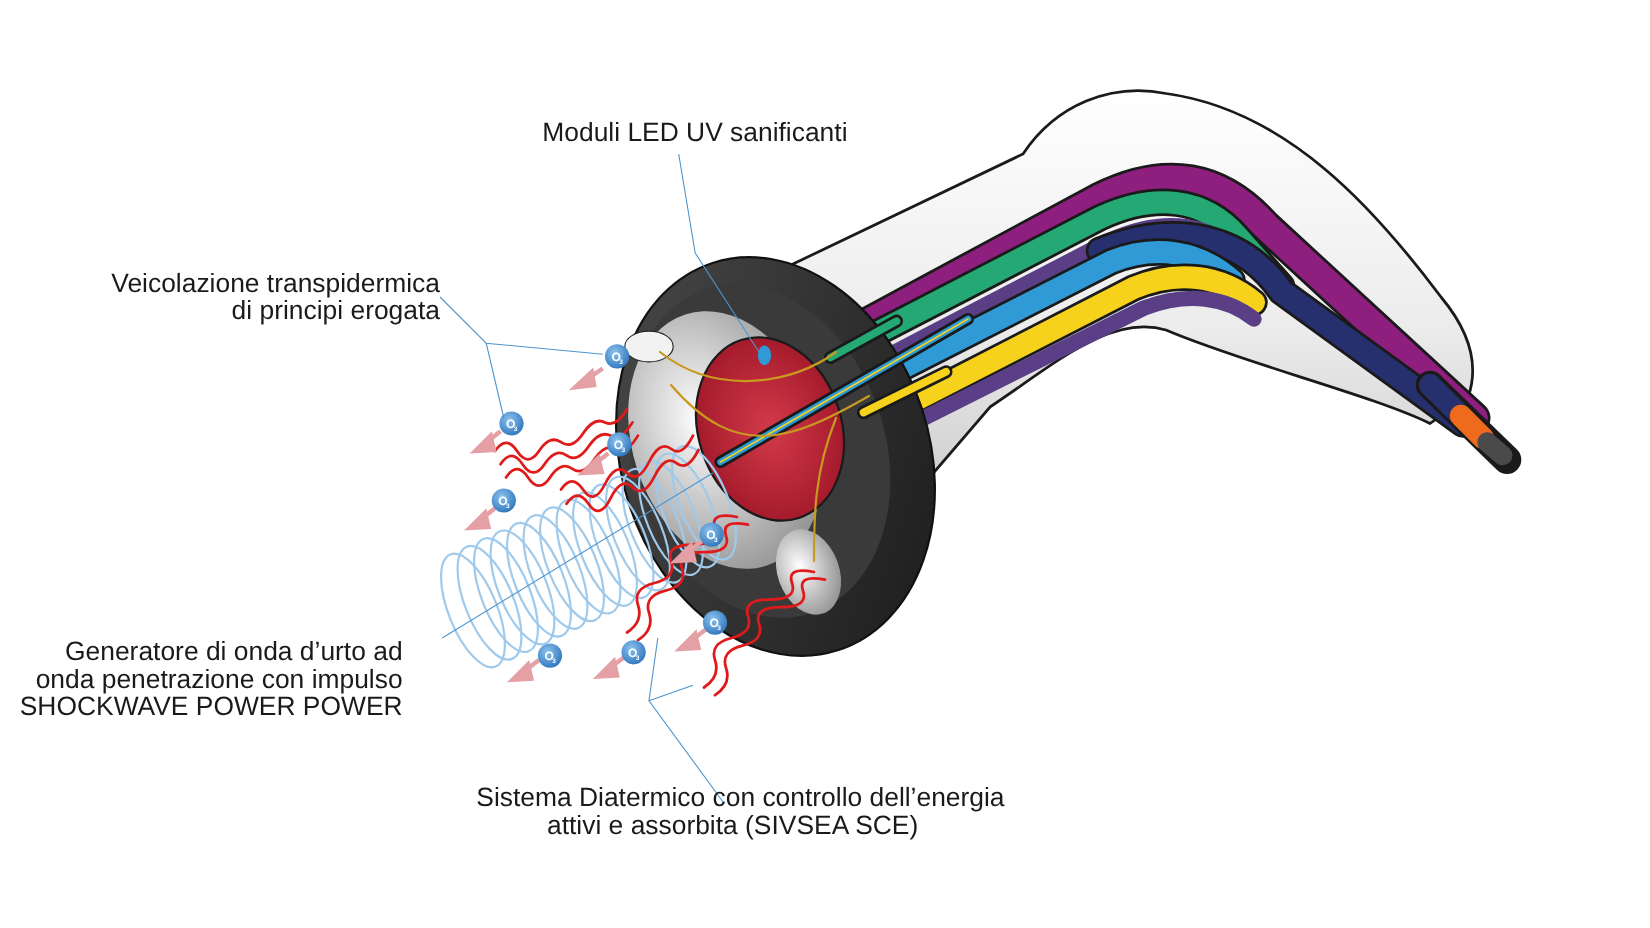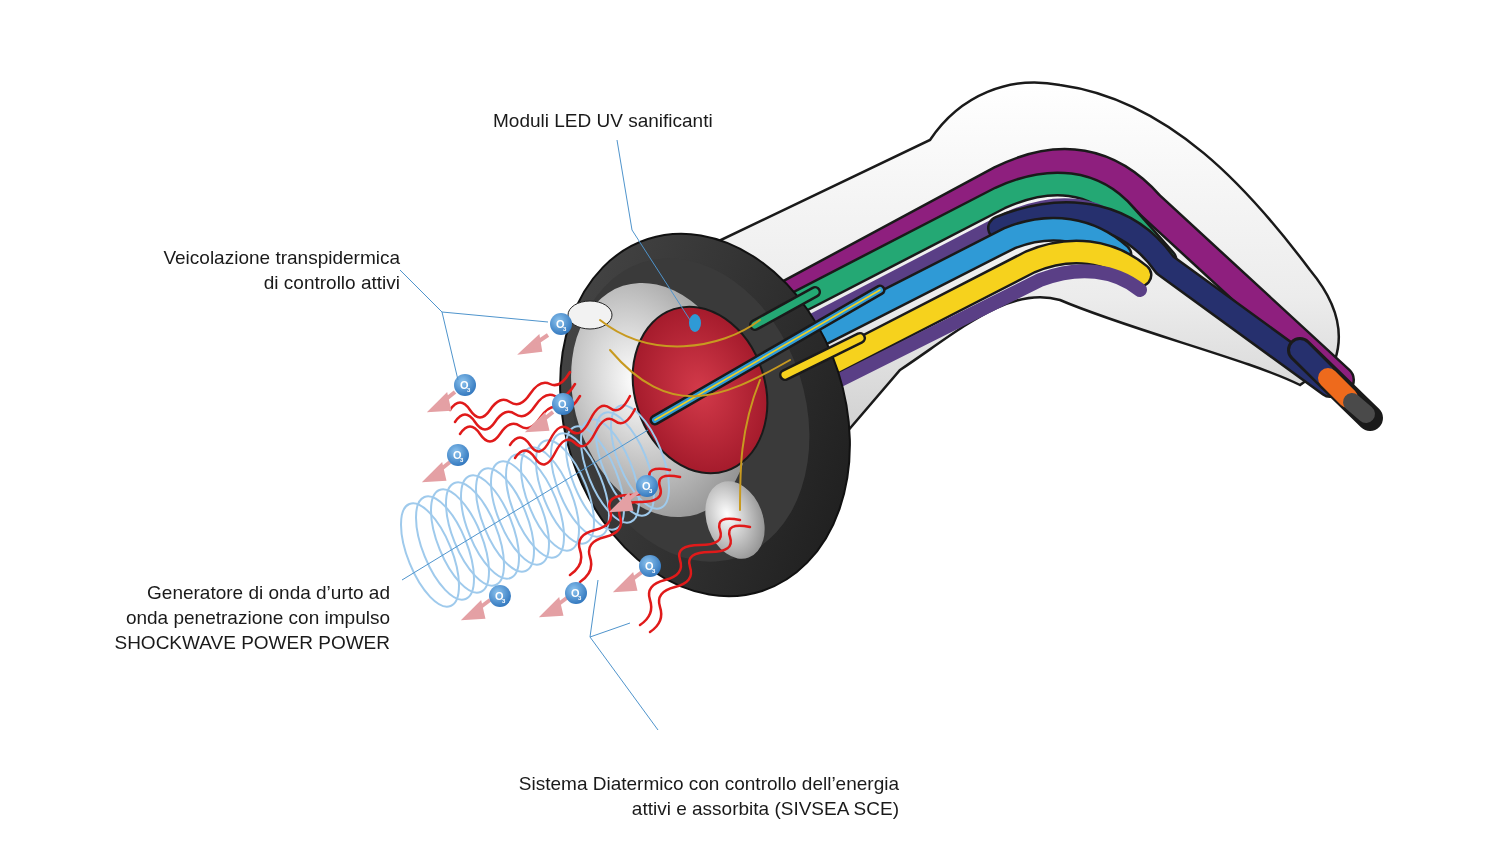--- a/index.html
+++ b/index.html
@@ -1,23 +1,23 @@
 <!DOCTYPE html>
 <html><head>
 <meta charset="utf-8">
 <style>
   html,body{margin:0;padding:0;background:#ffffff;}
   body{width:1500px;height:844px;position:relative;overflow:hidden;font-family:"Liberation Sans",sans-serif;}
   #stage{position:absolute;left:0;top:0;width:1500px;height:844px;}
-  .label{position:absolute;color:#1a1a1a;font-size:19px;line-height:25px;font-family:"Liberation Sans",sans-serif;white-space:nowrap;}
+  .label{position:absolute;color:#1a1a1a;font-size:24px;line-height:25px;font-family:"Liberation Sans",sans-serif;white-space:nowrap;}
   .label span{display:block;}
   #lbl-uv{left:493px;top:108px;}
   #lbl-veic{right:1100px;top:213px;text-align:right;margin-top:32px;}
-  #lbl-gen{right:1110px;top:580px;text-align:right;}
-  #lbl-sist{left:433px;top:771px;width:466px;text-align:right;}
+  #lbl-gen{right:1134px;top:580px;text-align:right;}
+  #lbl-sist{left:433px;top:713px;width:466px;text-align:center;}
   .o3txt{font-family:"Liberation Sans",sans-serif;font-weight:bold;fill:#fff;}
 </style>
 </head>
 <body>
 
 <svg id="stage" viewBox="0 0 1500 844" xmlns="http://www.w3.org/2000/svg">
   <defs>
     <linearGradient id="bodyGrad" x1="0" y1="0" x2="0" y2="1">
       <stop offset="0" stop-color="#ffffff"></stop>
       <stop offset="0.6" stop-color="#ececec"></stop>
@@ -206,21 +206,21 @@
     <path d="M658 730 L590 637 L630 623"></path>
     <path d="M590 637 L598 580"></path>
   </g>
 </svg>
 
 <div class="label" id="lbl-uv">
   <span>Moduli LED UV sanificanti</span>
 </div>
 <div class="label" id="lbl-veic">
   <span>Veicolazione transpidermica</span>
-  <span>di controllo attivi</span>
+  <span>di principi erogata</span>
 </div>
 <div class="label" id="lbl-gen">
   <span>Generatore di onda d’urto ad</span>
   <span>onda penetrazione con impulso</span>
   <span>SHOCKWAVE POWER POWER</span>
 </div>
 <div class="label" id="lbl-sist">
   <span>Sistema Diatermico con controllo dell’energia</span>
   <span>attivi e assorbita (SIVSEA SCE)</span>
 </div>

